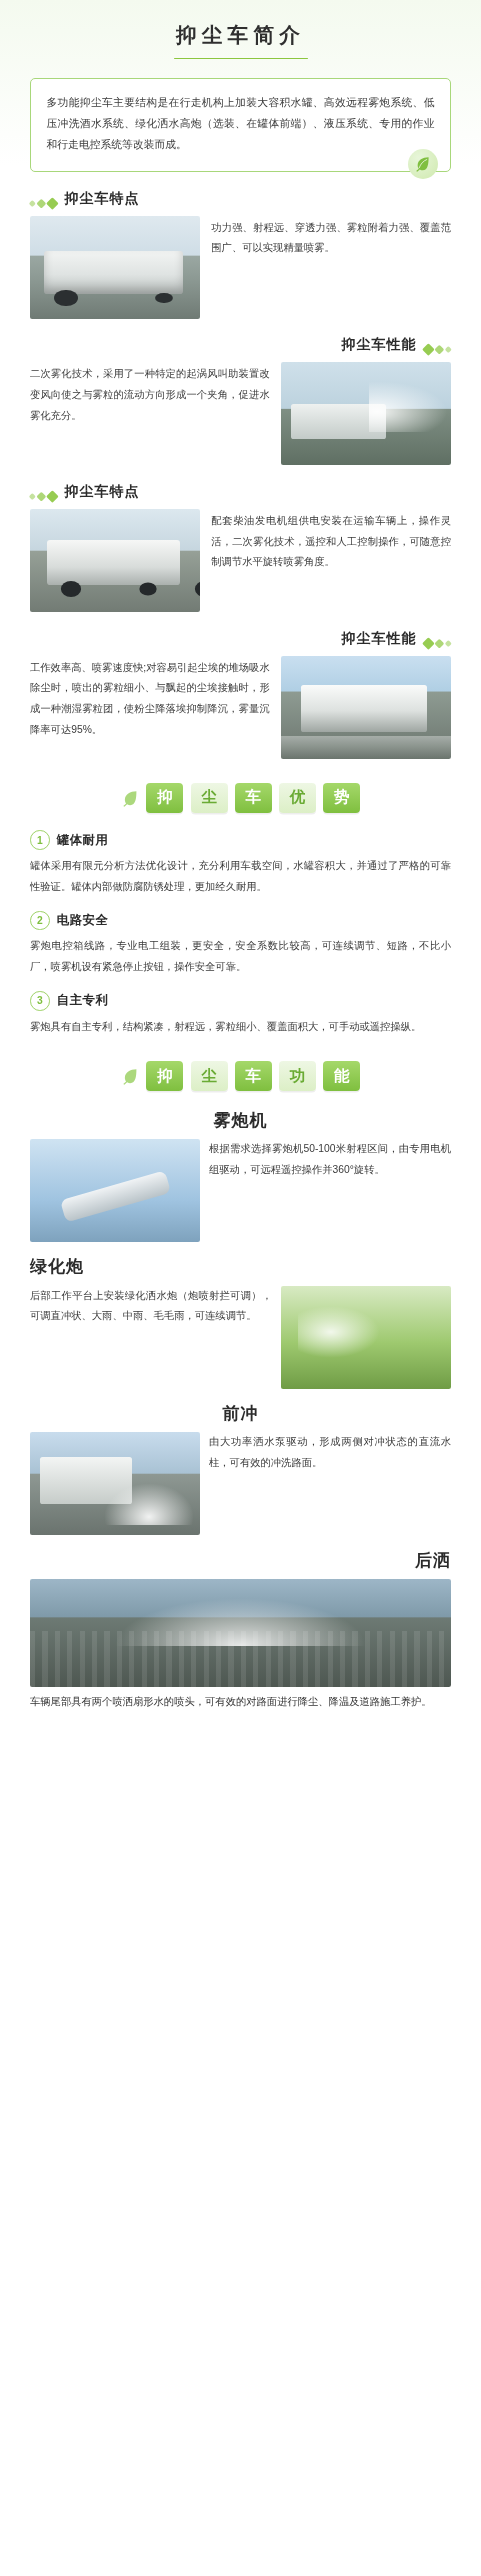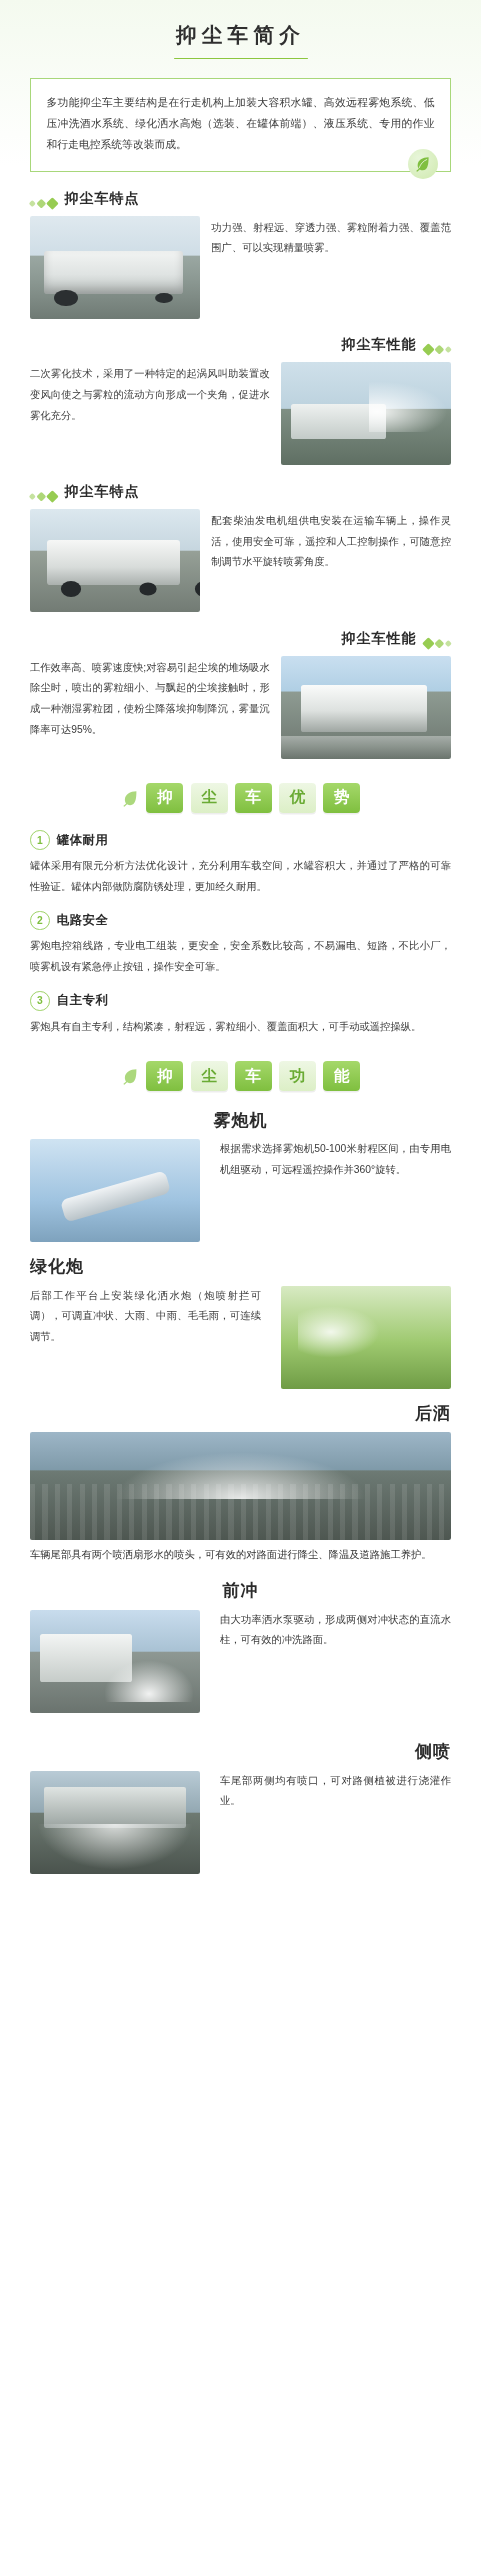--- a/index.html
+++ b/index.html
@@ -36,21 +36,21 @@
     height: 1.5px;
     background: #8cc63f;
     margin: 9.3px auto 0 auto;
     border-radius: 1px;
   }
 
   
   .intro-box {
     margin: 5.2px 30px 0 30px;
     border: 1px solid #a8d77a;
-    border-radius: 0;
+    border-radius: 5px;
     background: #ffffff;
     padding: 13.4px 15.5px 15.5px 15.5px;
     position: relative;
   }
   .intro-box p {
     font-size: 10.8px;
     line-height: 1.95;
     color: #3a3a3a;
     text-align: justify;
   }
@@ -223,21 +223,21 @@
 
   
   .func { margin: 0 30px 5.2px 30px; }
   .func-title {
     font-size: 17px; font-weight: 700; color: #2b2b2b; letter-spacing: 1px;
     margin: 13.4px 0 7.2px 0;
   }
   .func-title.center { text-align: center; }
   .func-title.right { text-align: right; }
   .func-row {
-    display: flex; gap: 20px; align-items: flex-start;
+    display: flex; gap: 9px; align-items: flex-start;
   }
   .func-row.reverse { flex-direction: row-reverse; }
   .func-row .ftext {
     flex: 1; font-size: 10.3px; line-height: 2.0; color: #3a3a3a; text-align: justify;
   }
 
   .ph-cannon { background: linear-gradient(180deg,#cfe3f2 0%, #9fc3e0 60%, #7ea2bd 100%); }
   .ph-cannon::before {
     content:""; position:absolute; left:18%; top:45%; width:64%; height:22%;
     background: linear-gradient(180deg,#f0f3f5,#b9c3c8);
@@ -334,21 +334,21 @@
   <div class="sec-head">
     <span class="deco">
       <i class="dot d3"></i>
         <i class="dot d2"></i>
         <i class="dot"></i>
     </span>
     <span class="sec-title">抑尘车特点</span>
   </div>
   <div class="feature">
     <div class="photo ph-side"></div>
-    <div class="ftext">配套柴油发电机组供电安装在运输车辆上，操作灵活，使用安全可靠，遥控和人工控制操作，可随意控制调节水平旋转喷雾角度。</div>
+    <div class="ftext">配套柴油发电机组供电安装在运输车辆上，操作灵活，二次雾化技术，遥控和人工控制操作，可随意控制调节水平旋转喷雾角度。</div>
   </div>
 
   <div class="sec-head right">
     <span class="sec-title">抑尘车性能</span>
     <span class="deco">
       <i class="dot"></i>
         <i class="dot d2"></i>
         <i class="dot d3"></i>
     </span>
   </div>
@@ -374,21 +374,21 @@
       <div class="adv-title">罐体耐用</div>
     </div>
     <div class="adv-body">罐体采用有限元分析方法优化设计，充分利用车载空间，水罐容积大，并通过了严格的可靠性验证。罐体内部做防腐防锈处理，更加经久耐用。</div>
   </div>
 
   <div class="adv">
     <div class="adv-head">
       <div class="adv-num">2</div>
       <div class="adv-title">电路安全</div>
     </div>
-    <div class="adv-body">雾炮电控箱线路，专业电工组装，更安全，安全系数比较高，不易漏电、短路，不比小厂，喷雾机设有紧急停止按钮，操作安全可靠。</div>
+    <div class="adv-body">雾炮电控箱线路，专业电工组装，更安全，安全系数比较高，可连续调节、短路，不比小厂，喷雾机设有紧急停止按钮，操作安全可靠。</div>
   </div>
 
   <div class="adv">
     <div class="adv-head">
       <div class="adv-num">3</div>
       <div class="adv-title">自主专利</div>
     </div>
     <div class="adv-body">雾炮具有自主专利，结构紧凑，射程远，雾粒细小、覆盖面积大，可手动或遥控操纵。</div>
   </div>
 
@@ -413,37 +413,30 @@
 
   <div class="func">
     <div class="func-title">绿化炮</div>
     <div class="func-row reverse">
       <div class="photo ph-green"></div>
       <div class="ftext">后部工作平台上安装绿化洒水炮（炮喷射拦可调），可调直冲状、大雨、中雨、毛毛雨，可连续调节。</div>
     </div>
   </div>
 
   <div class="func">
-    <div class="func-title right">后洒</div>
-    <div class="wide-photo ph-rear"></div>
-    <div class="ftext" style="font-size:10.3px;line-height:2.0;">车辆尾部具有两个喷洒扇形水的喷头，可有效的对路面进行降尘、降温及道路施工养护。</div>
-  </div>
-
-  <div class="func">
     <div class="func-title center">前冲</div>
     <div class="func-row">
       <div class="photo ph-front"></div>
       <div class="ftext">由大功率洒水泵驱动，形成两侧对冲状态的直流水柱，可有效的冲洗路面。</div>
     </div>
   </div>
 
+  <div class="func">
+    <div class="func-title right">后洒</div>
+    <div class="wide-photo ph-rear"></div>
+    <div class="ftext" style="font-size:10.3px;line-height:2.0;">车辆尾部具有两个喷洒扇形水的喷头，可有效的对路面进行降尘、降温及道路施工养护。</div>
+  </div>
+
   <div class="spacer"></div>
 
-  <div class="func">
-    <div class="func-title right">侧喷</div>
-    <div class="func-row">
-      <div class="photo ph-side2"></div>
-      <div class="ftext">车尾部两侧均有喷口，可对路侧植被进行浇灌作业。</div>
-    </div>
-  </div>
 
 </div>
 
 
 </body></html>

